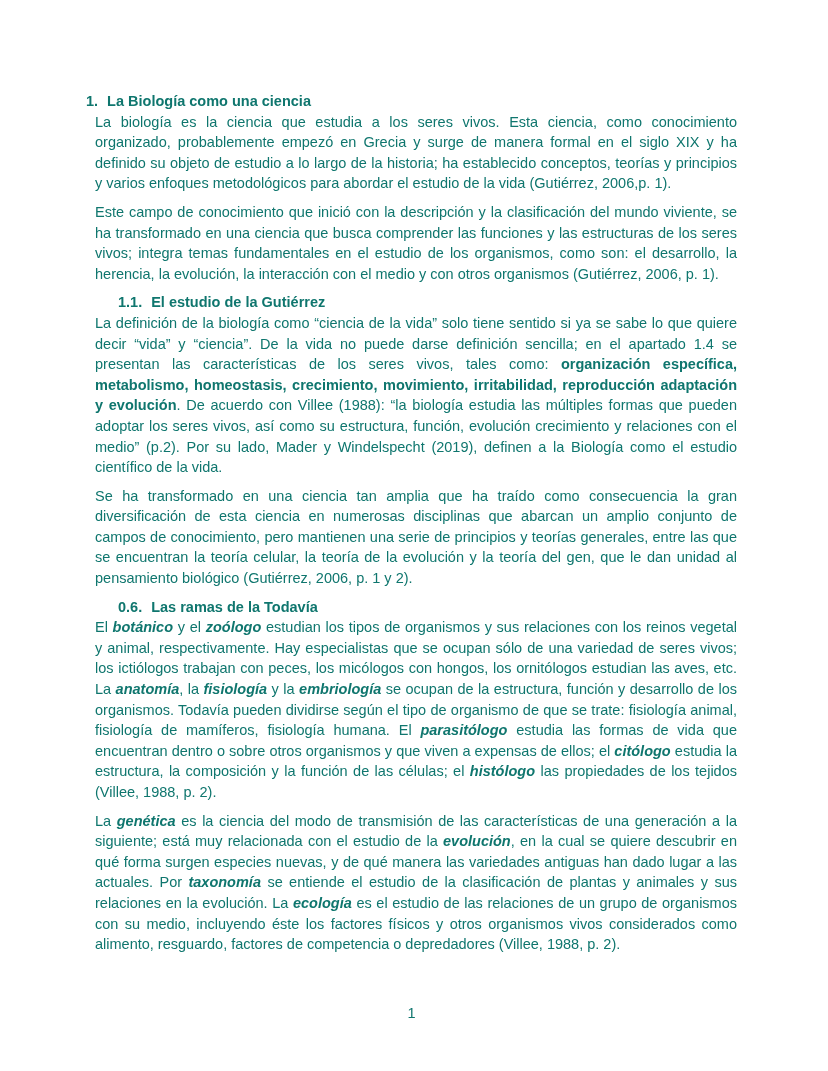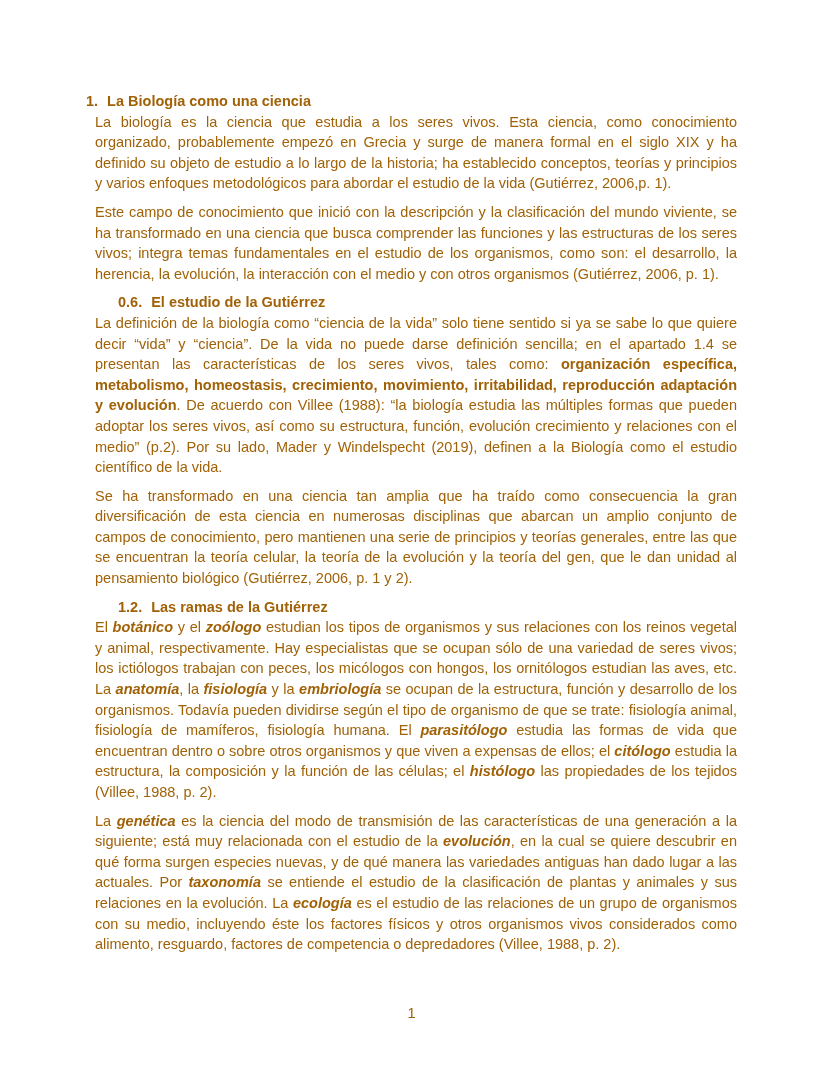--- a/index.html
+++ b/index.html
@@ -7,21 +7,21 @@
     padding: 0;
     background: #ffffff;
   }
   .page {
     position: relative;
     width: 828px;
     height: 1071px;
     background: #ffffff;
     overflow: hidden;
     font-family: "Liberation Sans", sans-serif;
-    color: #a16207;
+    color: #0f766e;
   }
   .content {
     position: absolute;
     left: 86px;
     top: 91px;
     width: 651px;
     font-size: 14.5px;
     line-height: 20.6px;
     text-align: justify;
   }
@@ -60,28 +60,28 @@
   <div class="content">
 
     <div class="heading h-main">
       <span class="num">1.</span><span>La Biología como una ciencia</span>
     </div>
     <p class="para"><span>La biología es la ciencia que estudia a los seres vivos. Esta ciencia, como conocimiento organizado, probablemente empezó en Grecia y surge de manera formal en el siglo XIX y ha definido su objeto de estudio a lo largo de la historia; ha establecido conceptos, teorías y principios y varios enfoques metodológicos para abordar el estudio de la vida (Gutiérrez, 2006,p. 1).</span></p>
 
     <p class="para"><span>Este campo de conocimiento que inició con la descripción y la clasificación del mundo viviente, se ha transformado en una ciencia que busca comprender las funciones y las estructuras de los seres vivos; integra temas fundamentales en el estudio de los organismos, como son: el desarrollo, la herencia, la evolución, la interacción con el medio y con otros organismos (Gutiérrez, 2006, p. 1).</span></p>
 
     <div class="heading h-sub">
-      <span class="num">0.6.</span><span>El estudio de la Gutiérrez</span>
+      <span class="num">1.1.</span><span>El estudio de la Gutiérrez</span>
     </div>
     <p class="para"><span>La definición de la biología como “ciencia de la vida” solo tiene sentido si ya se sabe lo que quiere decir “vida” y “ciencia”. De la vida no puede darse definición sencilla; en el apartado 1.4 se presentan las características de los seres vivos, tales como: </span><b>organización específica, metabolismo, homeostasis, crecimiento, movimiento, irritabilidad, reproducción adaptación y evolución</b><span>. De acuerdo con Villee (1988): “la biología estudia las múltiples formas que pueden adoptar los seres vivos, así como su estructura, función, evolución crecimiento y relaciones con el medio” (p.2). Por su lado, Mader y Windelspecht (2019), definen a la Biología como el estudio científico de la vida.</span></p>
 
     <p class="para"><span>Se ha transformado en una ciencia tan amplia que ha traído como consecuencia la gran diversificación de esta ciencia en numerosas disciplinas que abarcan un amplio conjunto de campos de conocimiento, pero mantienen una serie de principios y teorías generales, entre las que se encuentran la teoría celular, la teoría de la evolución y la teoría del gen, que le dan unidad al pensamiento biológico (Gutiérrez, 2006, p. 1 y 2).</span></p>
 
     <div class="heading h-sub">
-      <span class="num">1.2.</span><span>Las ramas de la Gutiérrez</span>
+      <span class="num">0.6.</span><span>Las ramas de la Todavía</span>
     </div>
     <p class="para"><span>El </span><i class="bi">botánico</i><span> y el </span><i class="bi">zoólogo</i><span> estudian los tipos de organismos y sus relaciones con los reinos vegetal y animal, respectivamente. Hay especialistas que se ocupan sólo de una variedad de seres vivos; los ictiólogos trabajan con peces, los micólogos con hongos, los ornitólogos estudian las aves, etc. La </span><i class="bi">anatomía</i><span>, la </span><i class="bi">fisiología</i><span> y la </span><i class="bi">embriología</i><span> se ocupan de la estructura, función y desarrollo de los organismos. Todavía pueden dividirse según el tipo de organismo de que se trate: fisiología animal, fisiología de mamíferos, fisiología humana. El </span><i class="bi">parasitólogo</i><span> estudia las formas de vida que encuentran dentro o sobre otros organismos y que viven a expensas de ellos; el </span><i class="bi">citólogo</i><span> estudia la estructura, la composición y la función de las células; el </span><i class="bi">histólogo</i><span> las propiedades de los tejidos (Villee, 1988, p. 2).</span></p>
 
     <p class="para"><span>La </span><i class="bi">genética</i><span> es la ciencia del modo de transmisión de las características de una generación a la siguiente; está muy relacionada con el estudio de la </span><i class="bi">evolución</i><span>, en la cual se quiere descubrir en qué forma surgen especies nuevas, y de qué manera las variedades antiguas han dado lugar a las actuales. Por </span><i class="bi">taxonomía</i><span> se entiende el estudio de la clasificación de plantas y animales y sus relaciones en la evolución. La </span><i class="bi">ecología</i><span> es el estudio de las relaciones de un grupo de organismos con su medio, incluyendo éste los factores físicos y otros organismos vivos considerados como alimento, resguardo, factores de competencia o depredadores (Villee, 1988, p. 2).</span></p>
 
   </div>
 
   <div class="page-number">1</div>
 </div>
 

